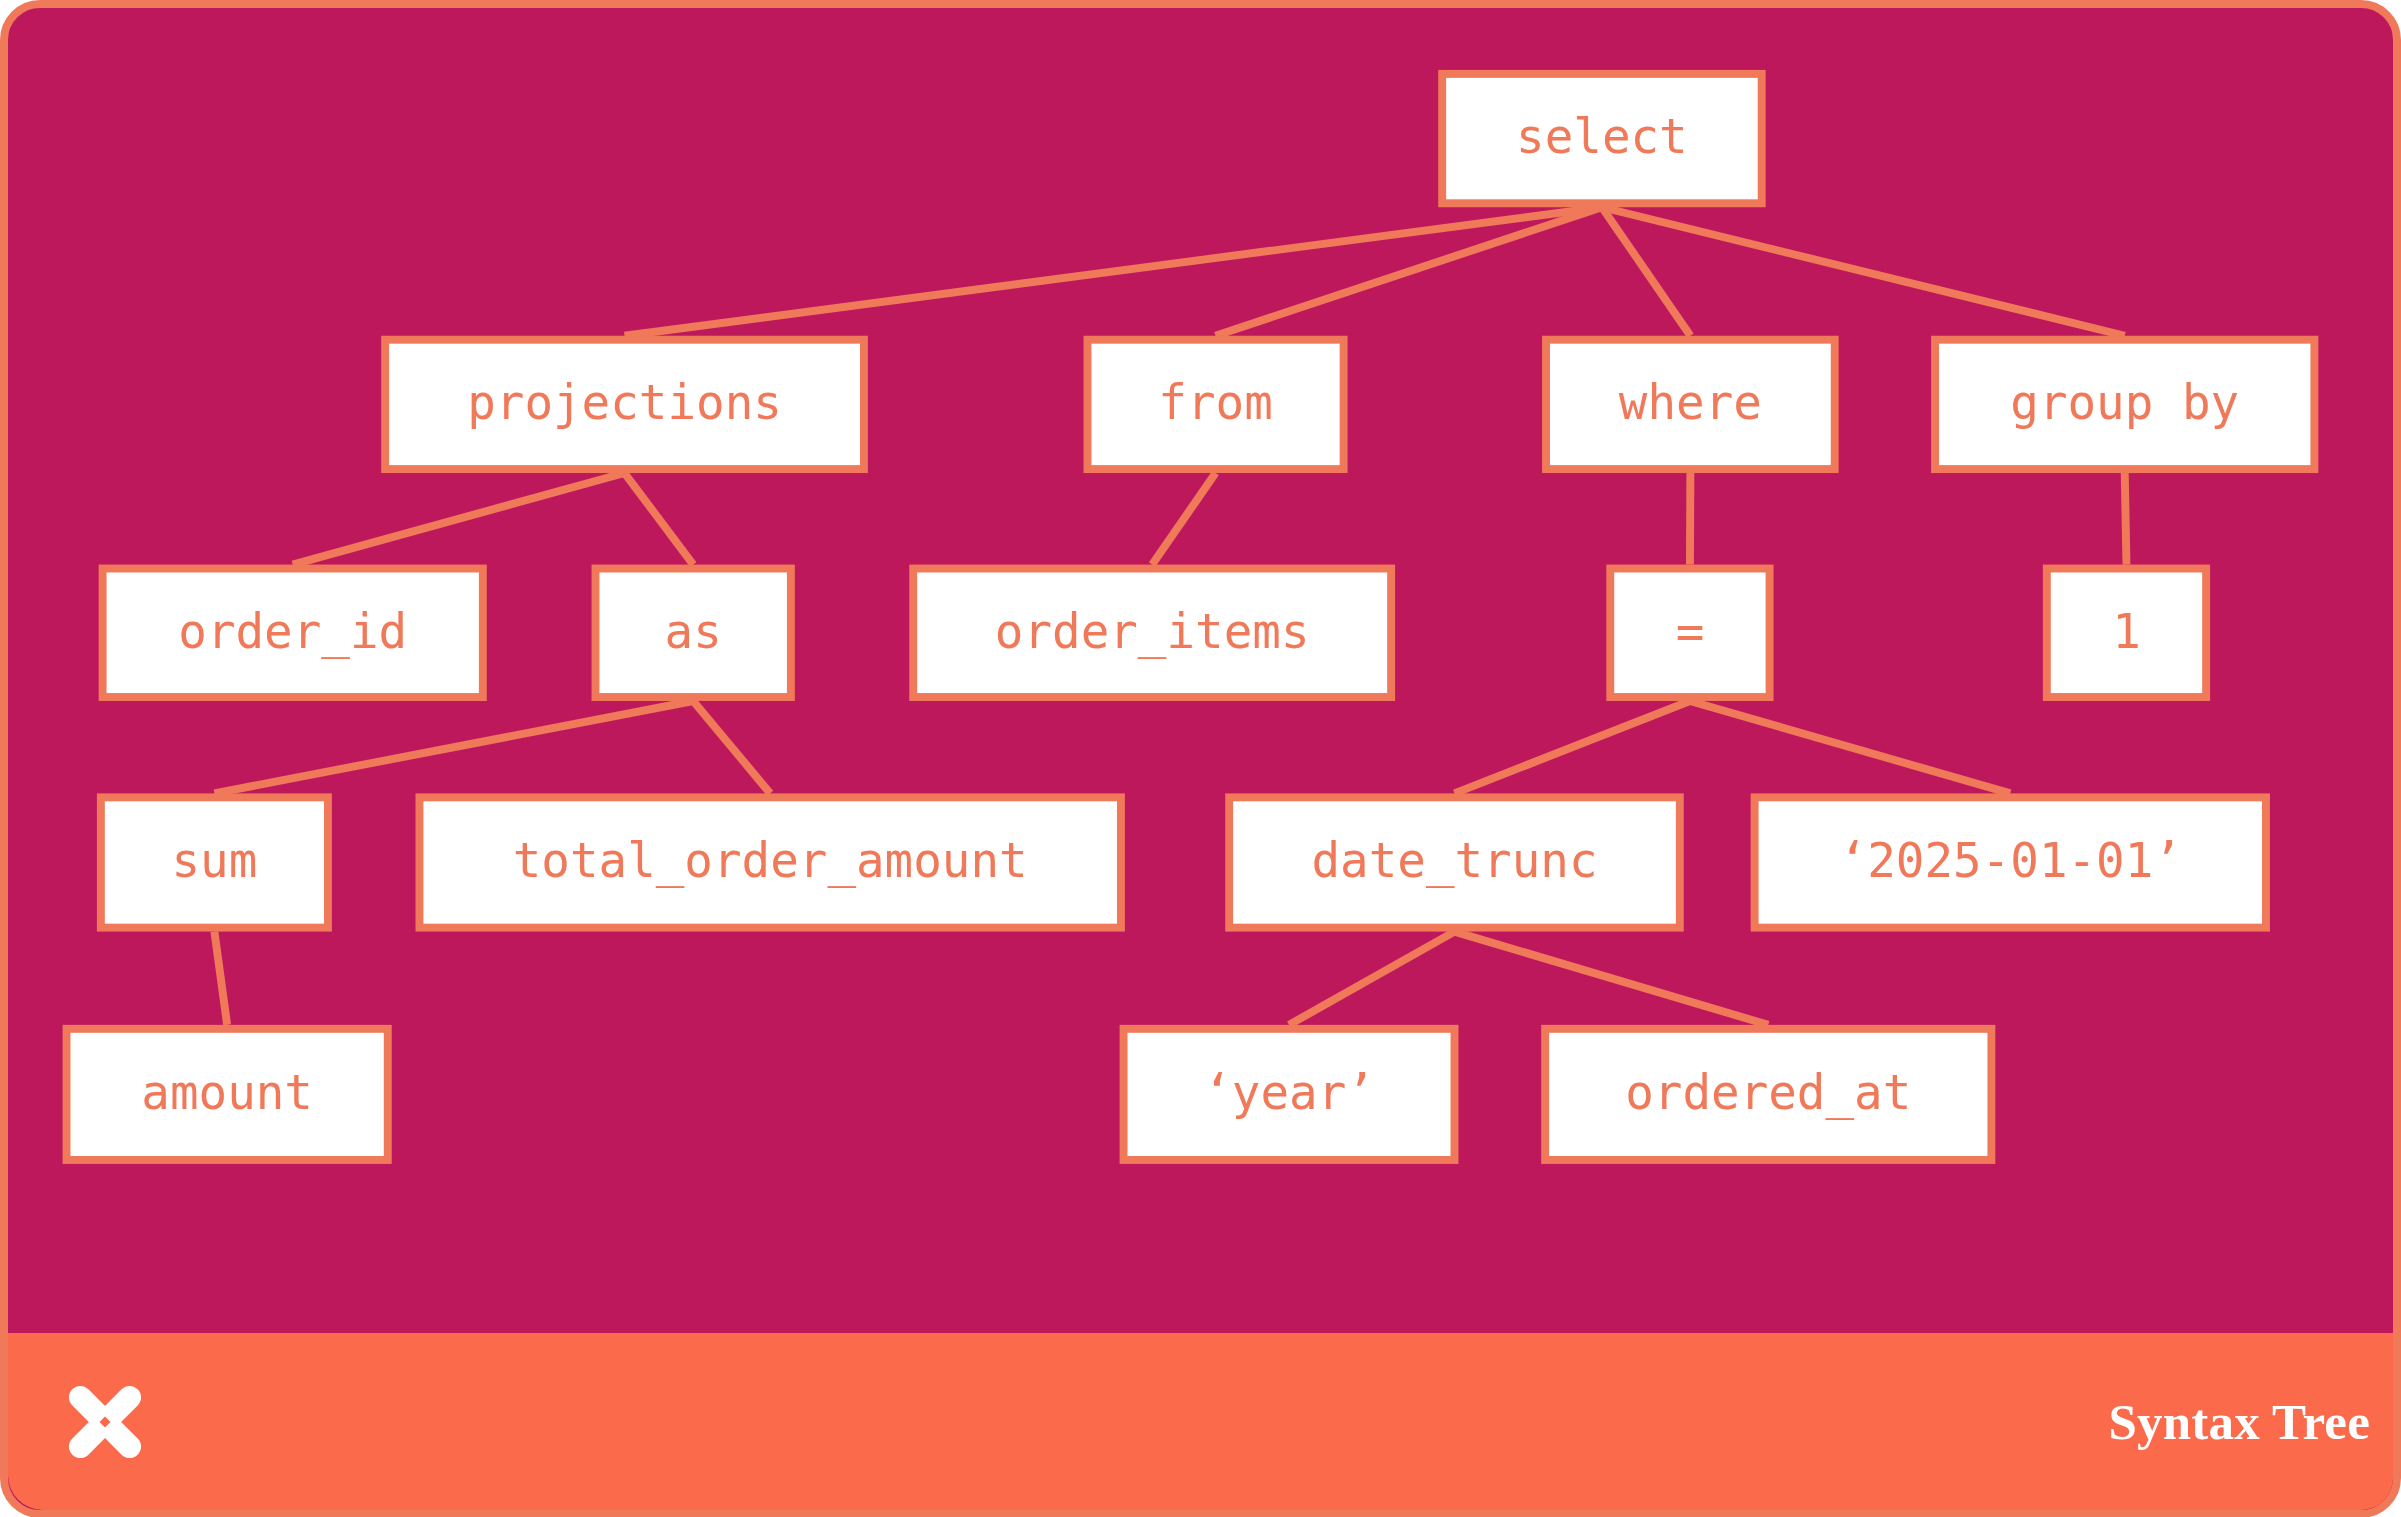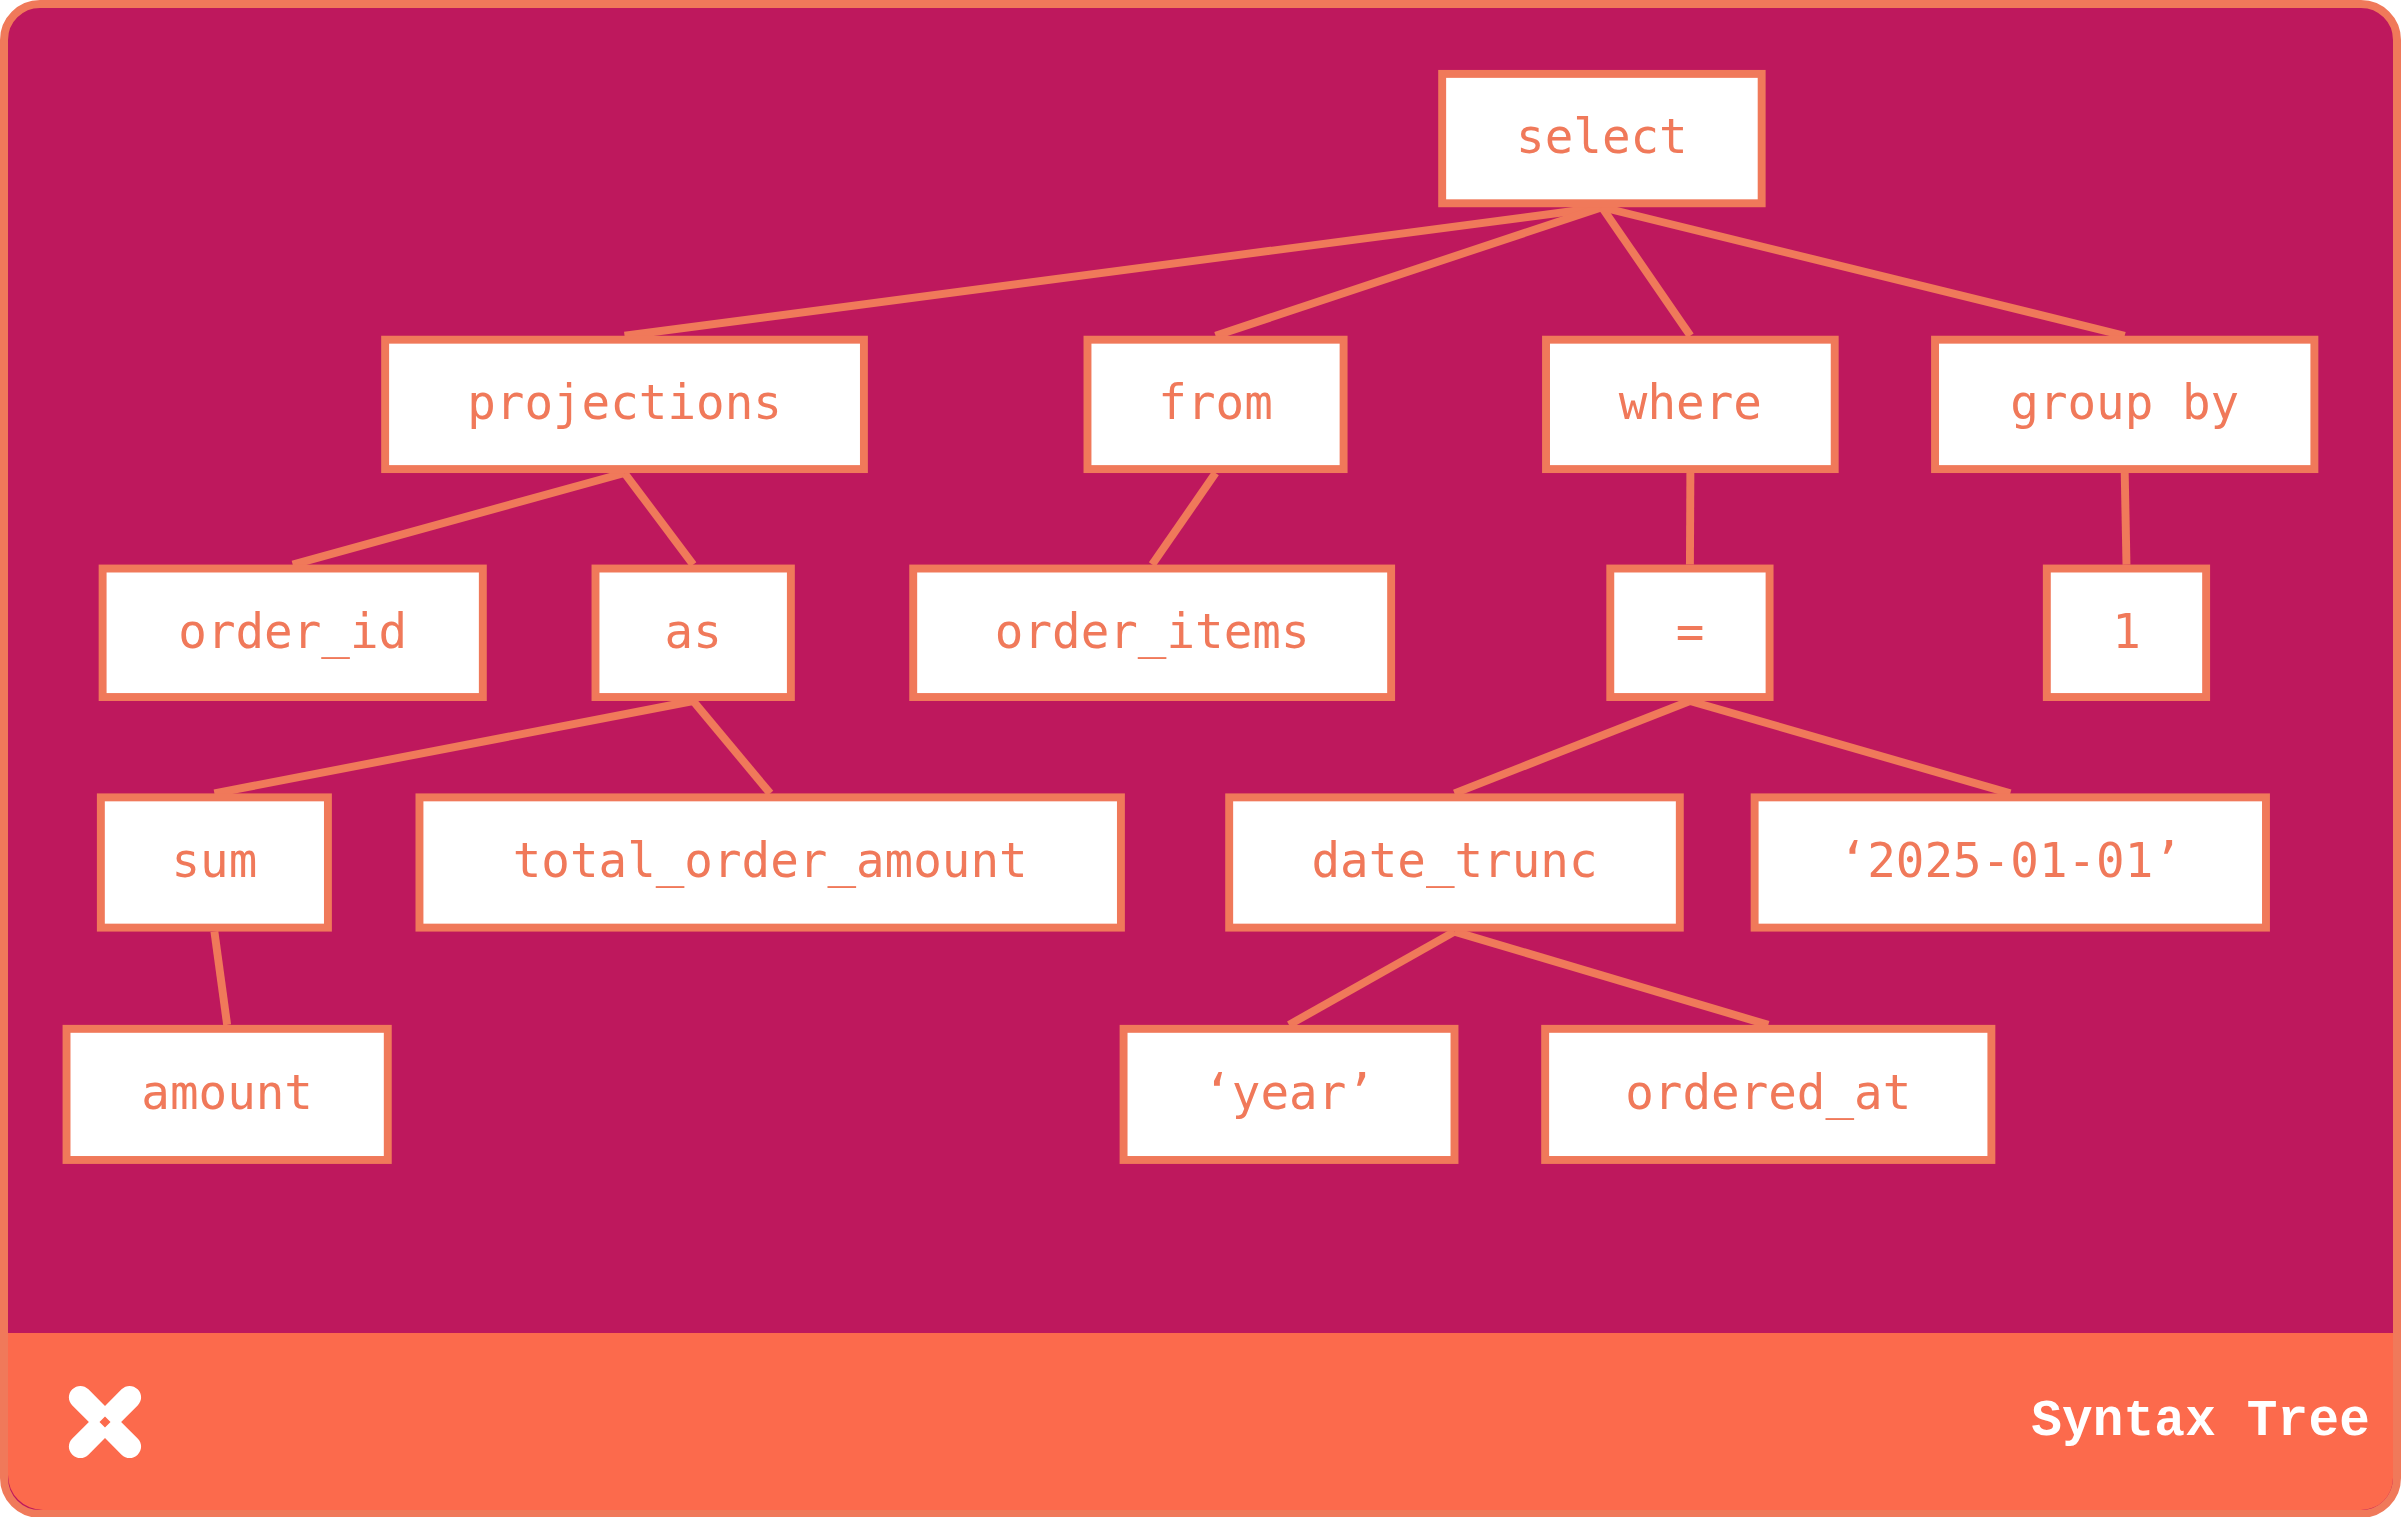--- a/index.html
+++ b/index.html
@@ -58,21 +58,21 @@
     overflow: hidden;
   }
   #footer-logo {
     width: 92px;
     height: 92px;
     flex: 0 0 auto;
     display: block;
   }
   #footer-title {
     color: #ffffff;
-    font-family: Liberation Mono, monospace;
+    font-family: Liberation Serif, serif;
     font-size: 51px;
     font-weight: bold;
     letter-spacing: 0.2px;
     white-space: nowrap;
   }
   .node-rect {
     fill: #ffffff;
     stroke: #F0795A;
     stroke-width: 9;
   }

